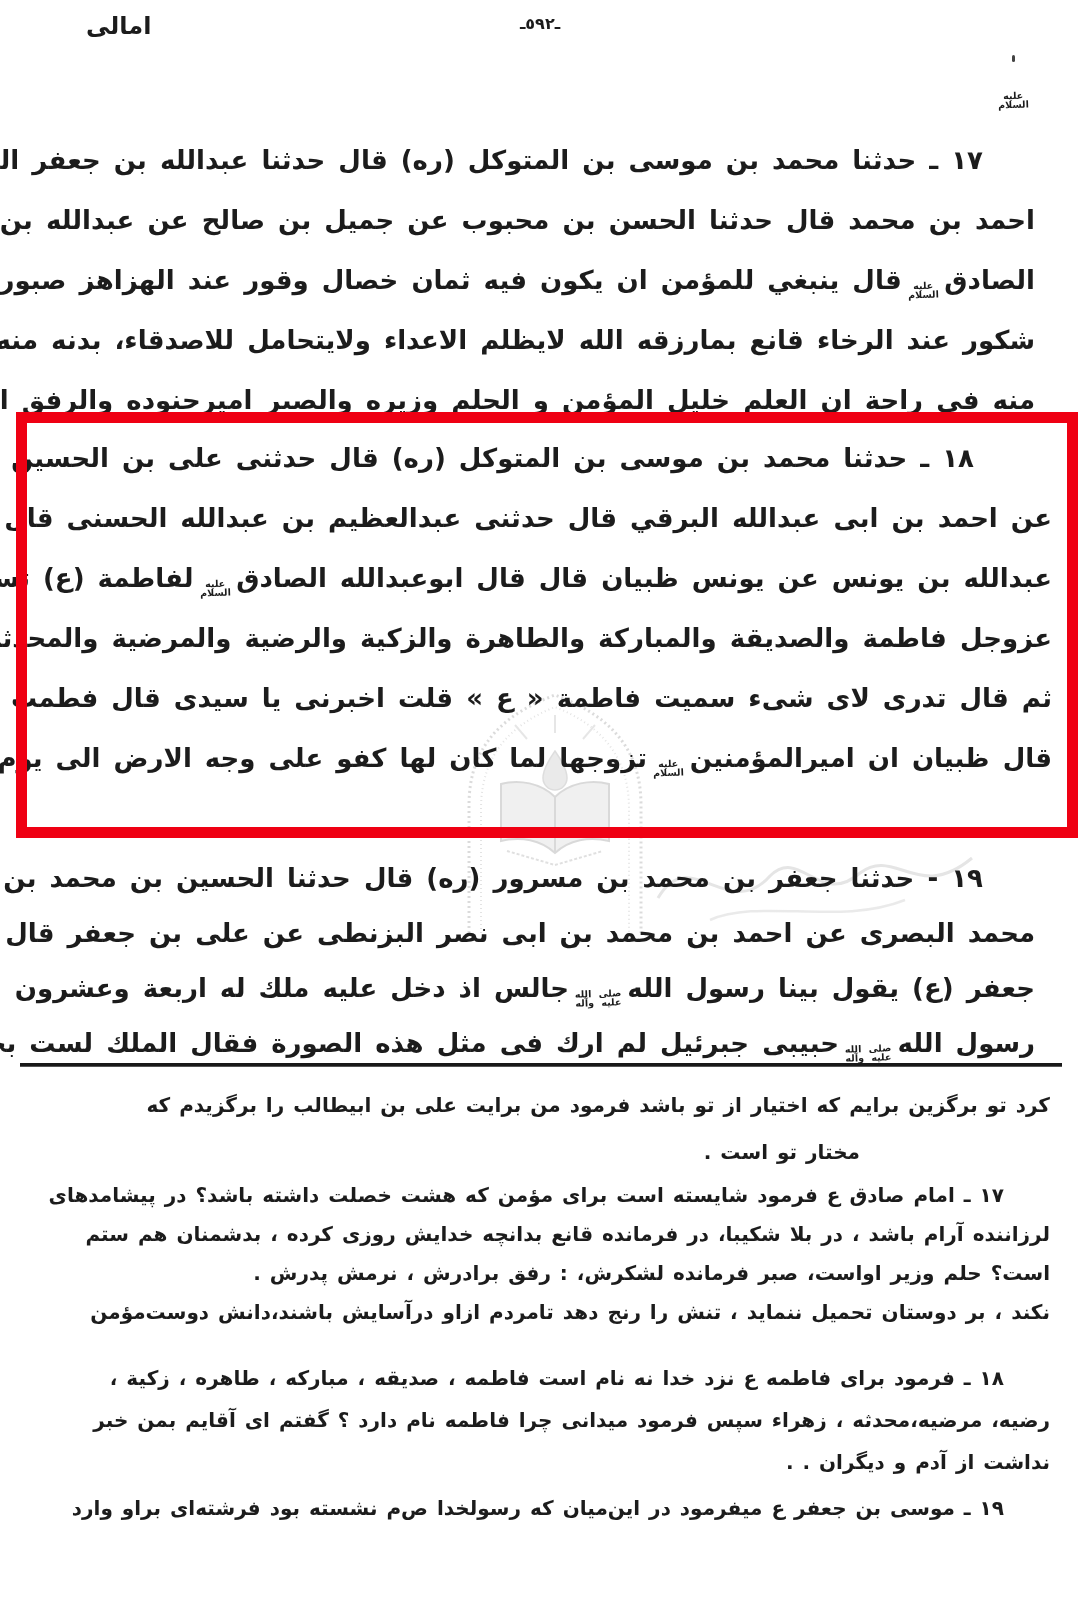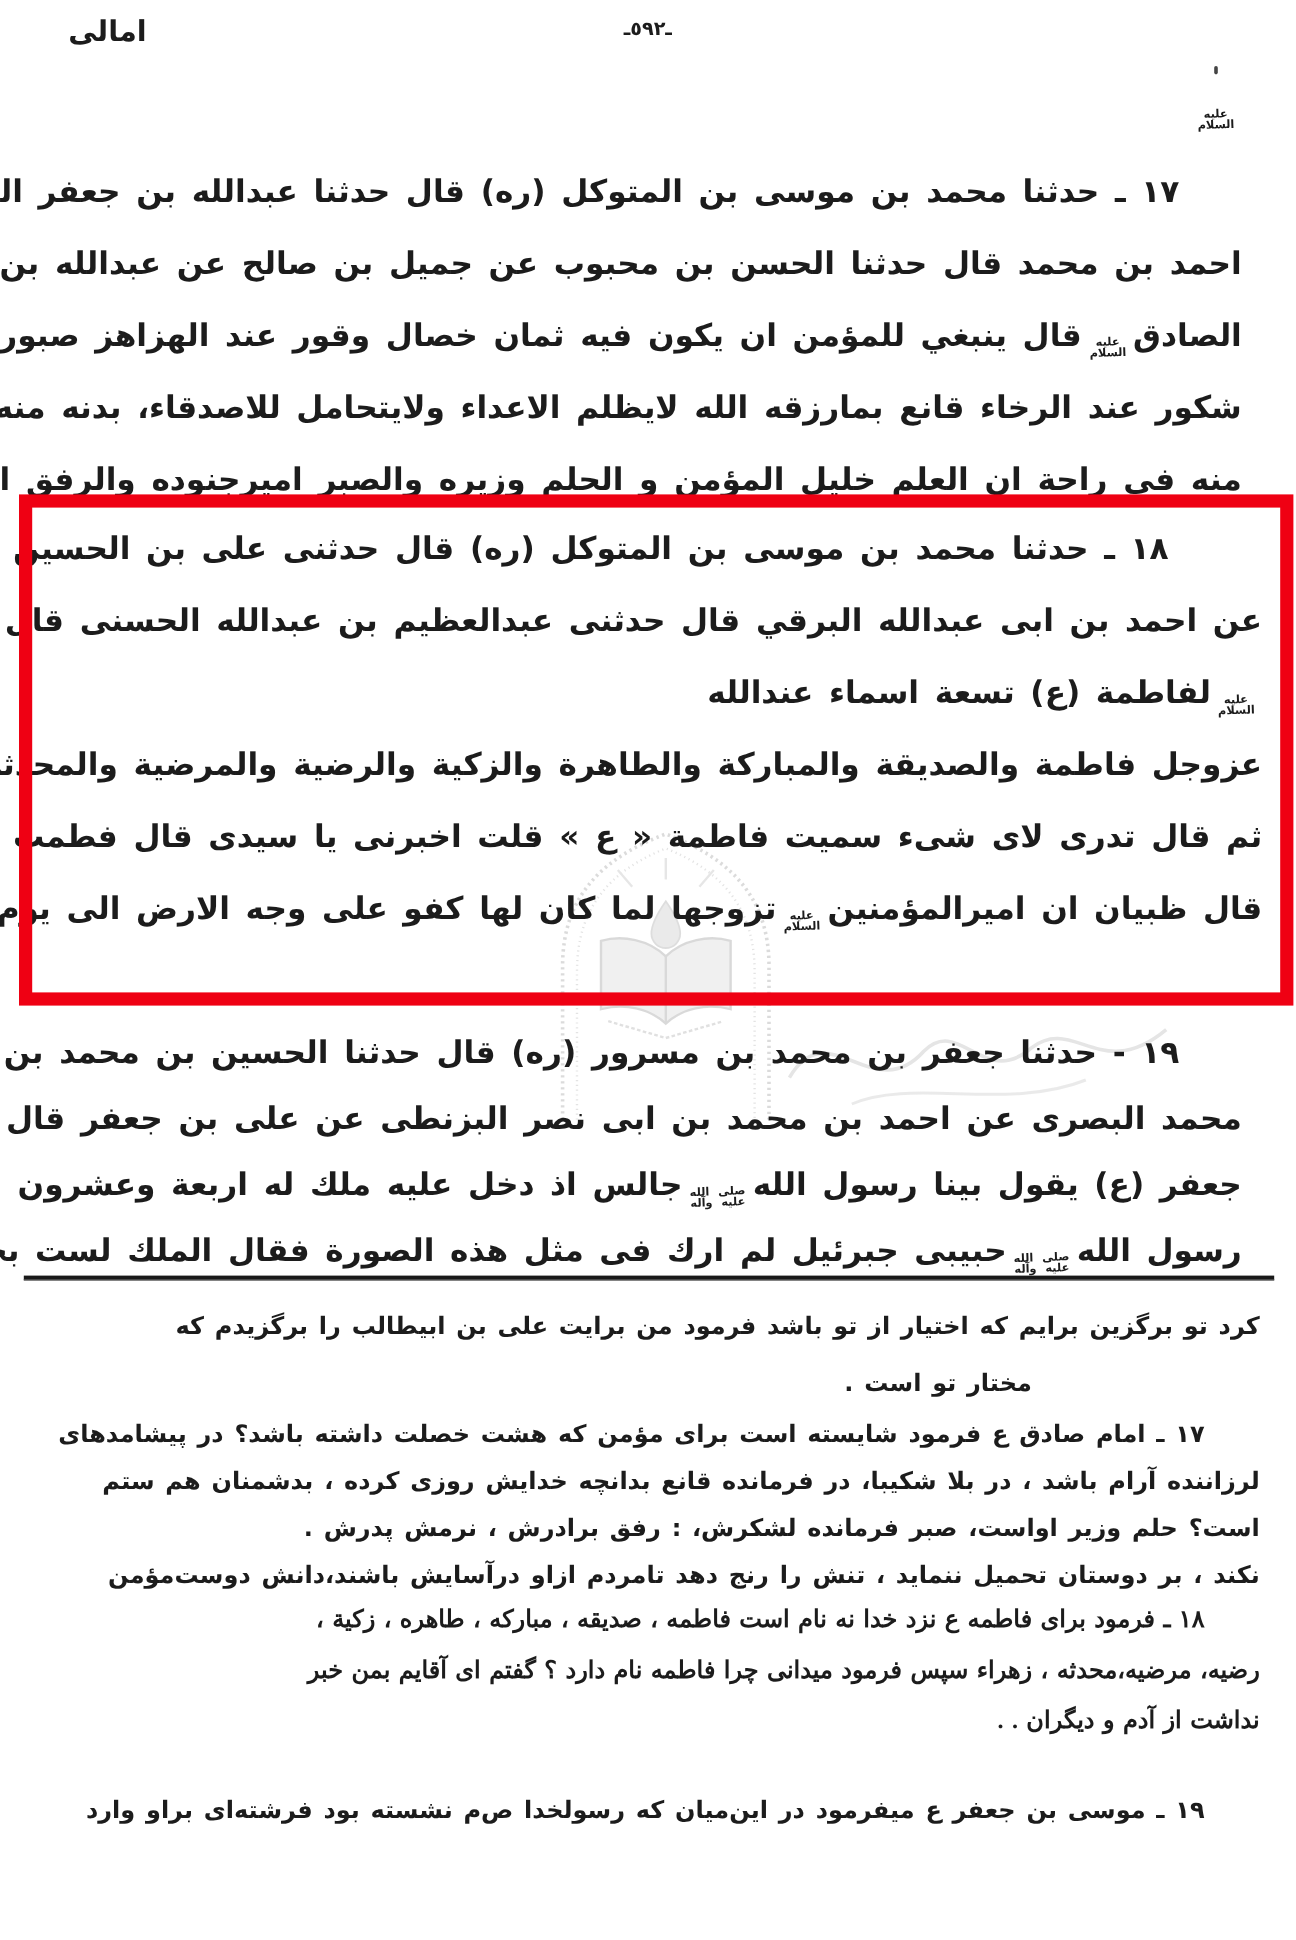--- a/index.html
+++ b/index.html
@@ -3,21 +3,21 @@
 <meta charset="utf-8">
 <style>
   * { margin:0; padding:0; box-sizing:border-box; }
   html,body { background:#ffffff; }
   body{
     width:1080px; height:1617px; position:relative; overflow:hidden;
     font-family:"DejaVu Sans", sans-serif; color:#1c1c1c; direction:rtl;
   }
   .abs{ position:absolute; }
   
-  .book-title{ left:57px; top:12px; font-size:24px; font-weight:bold; direction:rtl; }
+  .book-title{ left:86px; top:12px; font-size:24px; font-weight:bold; direction:rtl; }
   .page-number{ left:0; right:0; top:14px; text-align:center; font-size:16px; font-weight:bold; letter-spacing:1px; }
   
   .main-line{ white-space:nowrap; text-align:right; font-weight:bold; word-spacing:4px; }
   .opening{ right:45px; left:50px; top:70px; font-size:26px; line-height:40px; }
   .block{ right:45px; left:50px; }
   .p17{ top:130px; font-size:26px; line-height:60px; }
   .p19{ top:851px; font-size:26px; line-height:55px; }
   .indent-main{ padding-right:52px; }
   
   .highlight-box{
@@ -33,21 +33,21 @@
     letter-spacing:0;
   }
   .seal span{ display:block; }
   
   .divider{ left:20px; top:1063px; width:1042px; height:4px; background:#191919; border-bottom:1px solid #555; }
   
   .fn-line{ white-space:nowrap; text-align:right; font-weight:bold; word-spacing:2px; }
   .fnblock{ right:30px; left:40px; font-size:20px; }
   .fn-intro{ top:1082px; line-height:47px; }
   .fn17{ top:1176px; line-height:39px; }
-  .fn18{ top:1329px; line-height:42px;font-family:Liberation Serif, serif; }
+  .fn18{ top:1357px; line-height:42px; }
   .fn19{ top:1488px; line-height:40px; }
   .indent-fn{ padding-right:46px; }
   .fn-short{ padding-left:0; padding-right:190px; }
   
   .watermark{ left:455px; top:685px; z-index:0; opacity:.5; }
   .signature{ left:650px; top:828px; z-index:0; opacity:.55; }
   .textlayer{ z-index:2; }
   .speck{ width:3px; height:7px; background:#444; left:1012px; top:55px; border-radius:2px; }
 </style>
 </head>
@@ -85,21 +85,21 @@
   <div class="main-line">شكور عند الرخاء قانع بمارزقه الله لايظلم الاعداء ولايتحامل للاصدقاء، بدنه منه في تعب والناس</div>
   <div class="main-line">منه في راحة ان العلم خليل المؤمن و الحلم وزيره والصبر اميرجنوده والرفق اخوه واللين والده</div>
 </div>
 
 <div class="abs highlight-box" style="border-color: rgb(239, 0, 19);"></div>
 
 <div class="abs block box-lines textlayer">
   <div class="main-line indent-box">١٨ ـ حدثنا محمد بن موسى بن المتوكل (ره) قال حدثنى على بن الحسين السعد ابادى</div>
   <div class="main-line">عن احمد بن ابى عبدالله البرقي قال حدثنى عبدالعظيم بن عبدالله الحسنى قال حدثنى الحسن بن</div>
   <div class="main-line">
-    <span class="seal"><span>عليه</span><span>السلام</span></span><span>لفاطمة (ع) تسعة اسماء عندالله</span>
+    <span>عبدالله بن يونس عن يونس ظبيان قال قال ابوعبدالله الصادق</span><span class="seal"><span>عليه</span><span>السلام</span></span><span>لفاطمة (ع) تسعة اسماء عندالله</span>
   </div>
   <div class="main-line">عزوجل فاطمة والصديقة والمباركة والطاهرة والزكية والرضية والمرضية والمحدثة والزهراء</div>
   <div class="main-line">ثم قال تدرى لاى شىء سميت فاطمة « ع » قلت اخبرنى يا سيدى قال فطمت من الشر قـال ثم</div>
   <div class="main-line">
     <span>قال ظبيان ان اميرالمؤمنين</span><span class="seal"><span>عليه</span><span>السلام</span></span><span>تزوجها لما كان لها كفو على وجه الارض الى يوم القيمة</span>
   </div>
 </div>
 
 <div class="abs block p19 textlayer">
   <div class="main-line indent-main">١٩ - حدثنا جعفر بن محمد بن مسرور (ره) قال حدثنا الحسين بن محمد بن عامر عن معلى بن</div>

